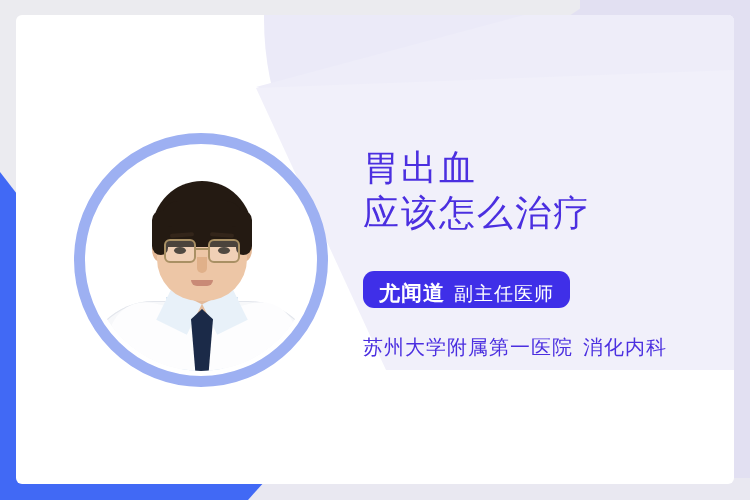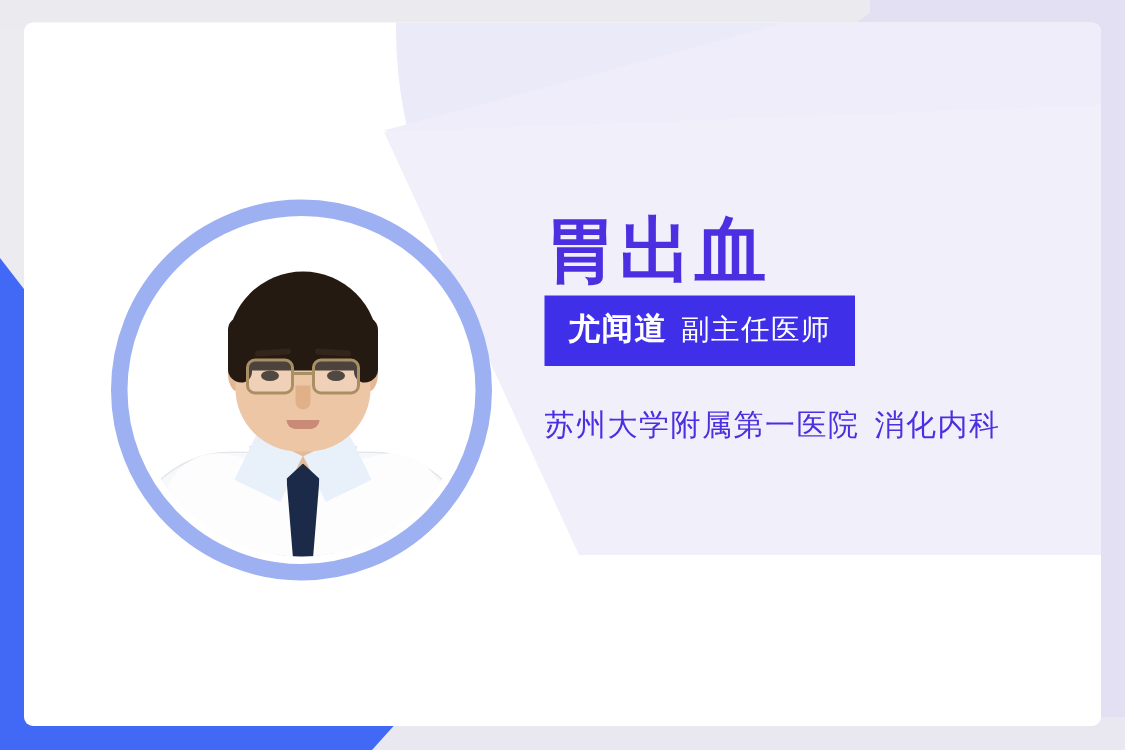--- a/index.html
+++ b/index.html
@@ -218,33 +218,33 @@
   .pt-mouth { left: 101px; top: 131px; width: 22px; height: 6px; background: #c98a76; border-radius: 0 0 11px 11px; }
 
   
   .content {
     position: absolute;
     left: 347px; top: 130px;
     width: 360px;
   }
   .title-line {
     color: #4b2fe0;
-    font-size: 48px;
+    font-size: 36px;
     line-height: 45px;
     letter-spacing: 2px;
     white-space: nowrap;
-    font-weight: bold;
   }
   .badge {
     display: inline-block;
-    margin-top: 7px;
+    margin-top: 36px;
     background: #3f2fe8;
     color: #ffffff;
-    padding: 8px 16px 11px 16px;
+    padding: 8px 16px 1px 16px;
     white-space: nowrap;
+    border-radius: 11px;
   }
   .badge-name {
     font-size: 21px;
     font-weight: bold;
     letter-spacing: 1px;
   }
   .badge-rank {
     font-size: 19px;
     letter-spacing: 1px;
     margin-left: 9px;
@@ -302,20 +302,21 @@
         <div class="pt pt-glass-r"></div>
         <div class="pt pt-bridge"></div>
         <div class="pt pt-nose"></div>
         <div class="pt pt-mouth"></div>
       </div>
       <div class="portrait-ring"></div>
     </div>
 
     <div class="content">
       <div class="title-line">胃出血</div>
+      <div class="title-line">应该怎么治疗</div>
 
       <div class="badge">
         <span class="badge-name">尤闻道</span><span class="badge-rank">副主任医师</span>
       </div>
 
       <div class="affiliation">
         <span>苏州大学附属第一医院</span><span class="affil-dept">消化内科</span>
       </div>
     </div>
 

